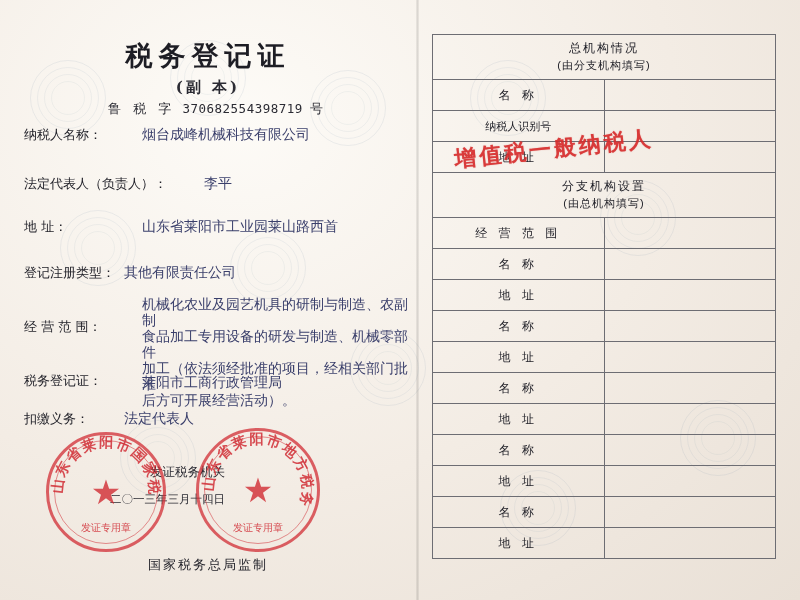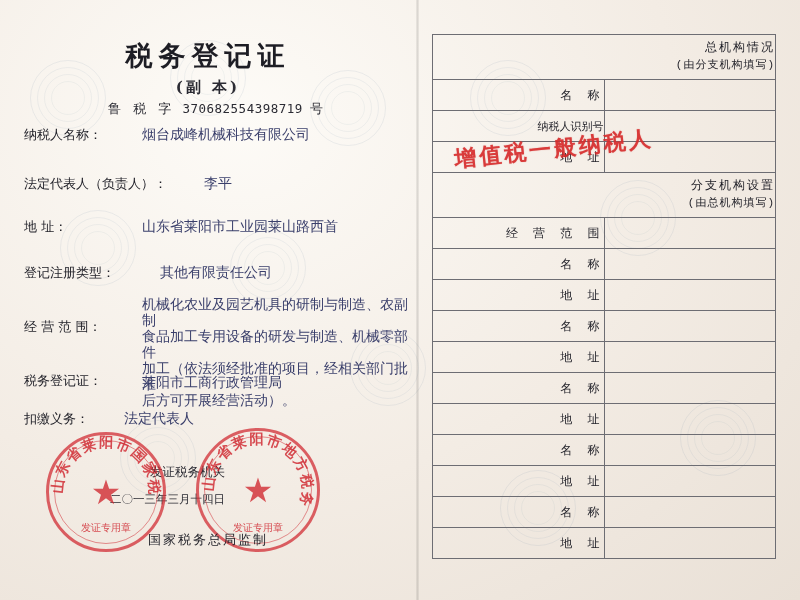--- a/index.html
+++ b/index.html
@@ -106,38 +106,38 @@
   .seal .botline{
     position:absolute;left:0;bottom:14px;width:100%;text-align:center;
     font-size:10px;color:rgba(208,38,46,.8);
     font-family:Liberation Sans, sans-serif;
   }
   .issue-text{
     position:absolute;font-family:"DejaVu Serif","Liberation Serif",serif;
     font-size:12.5px;color:#2b2b33;
   }
   .maker{
-    position:absolute;left:0;top:531px;width:416px;text-align:center;
+    position:absolute;left:0;top:556px;width:416px;text-align:center;
     font-family:"DejaVu Serif","Liberation Serif",serif;
     font-size:13px;letter-spacing:2px;color:#1e1e26;
   }
   
   #right{
     position:absolute;left:432px;top:34px;width:344px;height:522px;
   }
   table.grid{
     border-collapse:collapse;width:100%;height:100%;
     table-layout:fixed;
   }
   table.grid td{
     border:1px solid #6d6d73;
-    font-family:Liberation Mono, monospace;
+    font-family:Liberation Sans, sans-serif;
     font-size:12px;
     color:#1e1e26;
-    text-align:right;
+    text-align:center;
     padding:0 0;
   }
   td.hdr{
     font-size:13px;line-height:17px;letter-spacing:2px;height:44px;
   }
   td.lab{width:86px;letter-spacing:4px;height:30px;}
   td.lab.tight{letter-spacing:0;font-size:11px;}
   td.blank{background:transparent;}
   .redstamp{
     position:absolute;left:452px;top:132px;
@@ -233,21 +233,21 @@
       <span class="val handw" style="left:180px;top:0;">李平</span>
     </div>
 
     <div class="field" style="left:24px;top:218px;width:380px;">
       <span class="lbl">地     址：</span>
       <span class="val handw" style="left:118px;top:0;">山东省莱阳市工业园莱山路西首</span>
     </div>
 
     <div class="field" style="left:24px;top:264px;width:380px;">
       <span class="lbl">登记注册类型：</span>
-      <span class="val handw" style="left:136px;top:0;">其他有限责任公司</span>
+      <span class="val handw" style="left:100px;top:0;">其他有限责任公司</span>
     </div>
 
     <div class="field" style="left:24px;top:318px;width:390px;">
       <span class="lbl">经 营 范 围：</span>
       <span class="val handw" style="left:118px;top:-22px;width:272px;">机械化农业及园艺机具的研制与制造、农副制
 食品加工专用设备的研发与制造、机械零部件
 加工（依法须经批准的项目，经相关部门批准
 后方可开展经营活动）。</span>
     </div>
 

